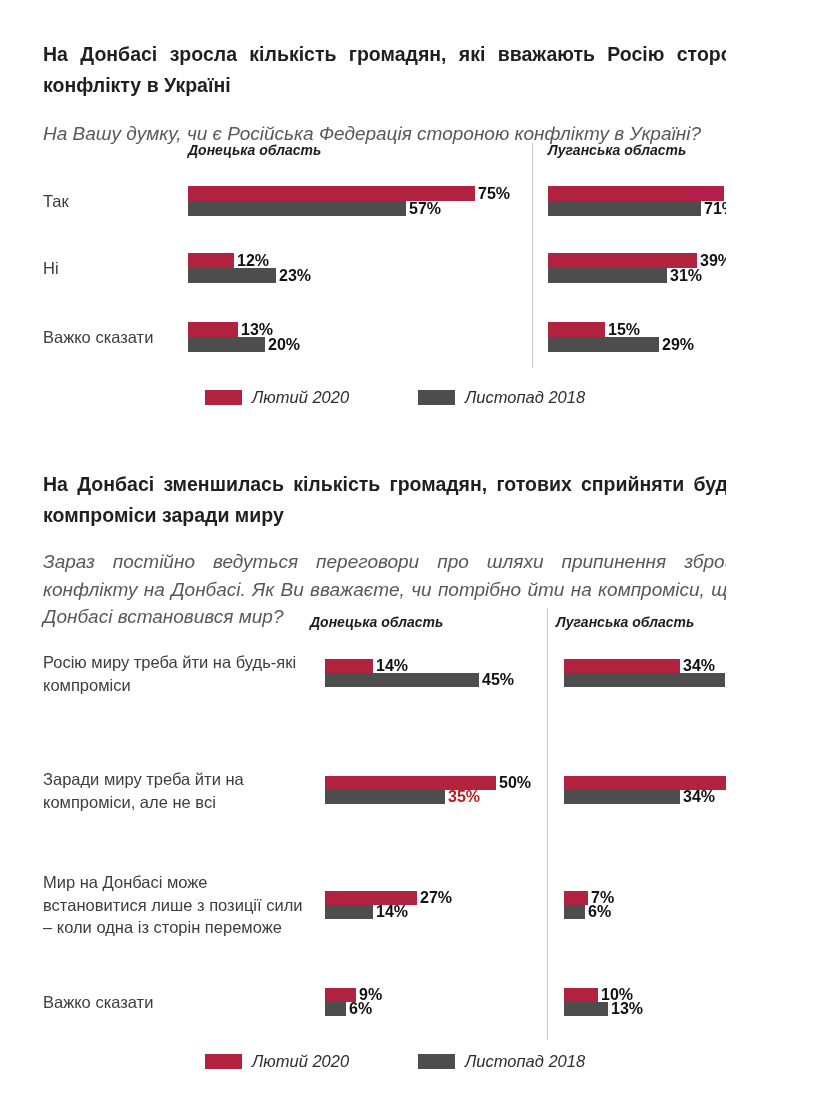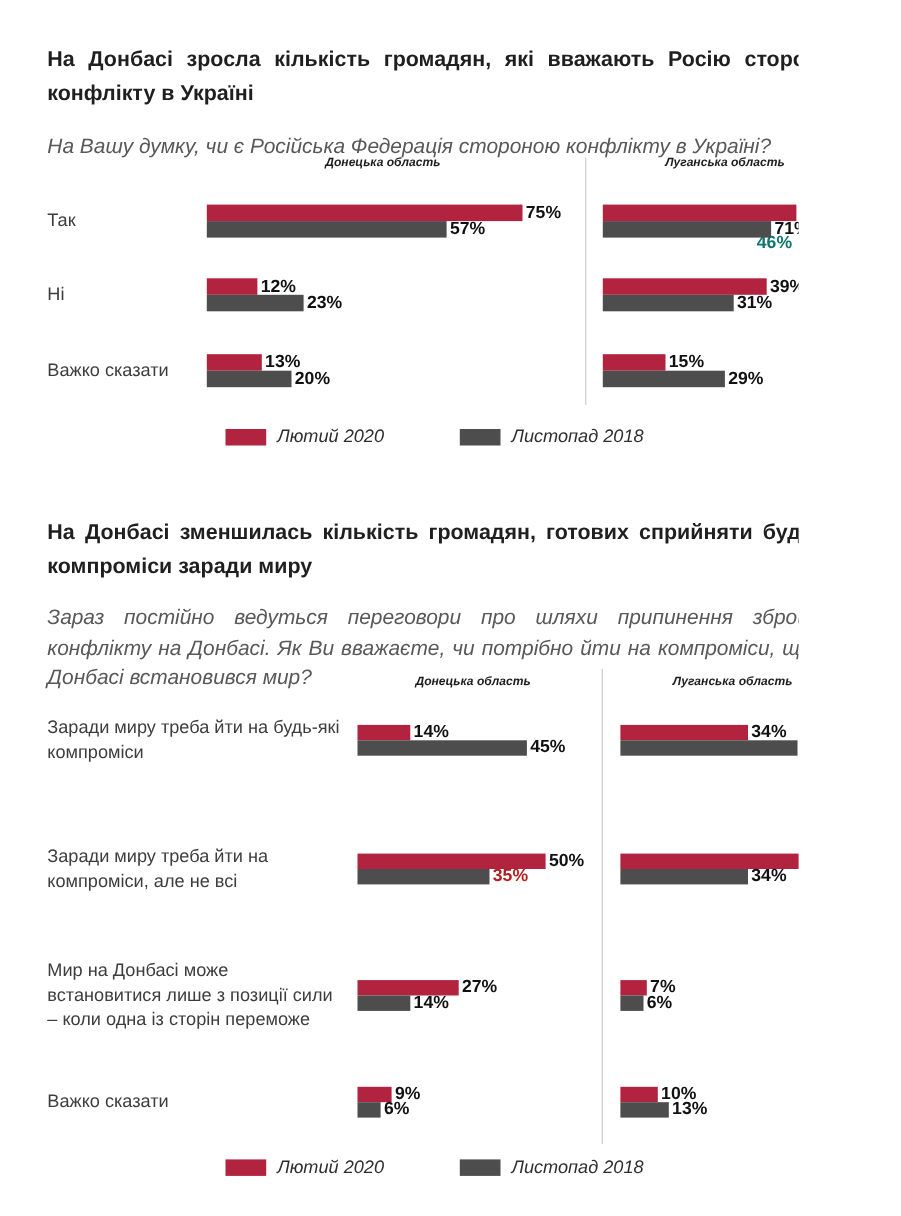--- a/index.html
+++ b/index.html
@@ -20,22 +20,22 @@
     line-height:27.5px;
   }
   #question1 { top:101px; }
   #question2 { top:529px; text-align:justify; text-align-last:left; }
 
   .chart { position:absolute; left:0; width:819px; }
   #chart1 { top:140px; height:240px; }
   #chart2 { top:605px; height:440px; }
 
   .panel-header {
-    position:absolute; font-size:11px; font-weight:700; font-style:italic;
-    color:#1d1d1d; text-align:center; white-space:nowrap;
+    position:absolute; font-size:14px; font-weight:700; font-style:italic;
+    color:#1d1d1d; white-space:nowrap;
   }
   .divider { position:absolute; width:1px; background:#c9c9c9; }
   .cat-label {
     position:absolute; font-size:16.5px; color:#3d3d3d;
     line-height:22.5px; transform:translateY(-50%);
   }
   .bar { position:absolute; }
   .val {
     position:absolute; font-size:16px; font-weight:700; color:#111111;
     transform:translateY(-50%); white-space:nowrap;
@@ -61,21 +61,21 @@
   <div class="chart" id="chart1">
       <div class="panel-header" style="left: 188px; top: 2px; width: 320px;">Донецька область</div>
       <div class="panel-header" style="left: 548px; top: 2px; width: 222px;">Луганська область</div>
       <div class="divider" style="left: 532px; top: 3px; height: 225px; background: rgb(201, 201, 201);"></div>
       <div class="cat-label" style="left: 43px; top: 61px; width: 150px;">Так</div>
       <div class="bar" style="left: 188px; top: 46px; width: 287px; height: 15px; background: rgb(178, 35, 63);"></div>
       <span class="val" style="left: 478px; top: 53.5px; color: rgb(17, 17, 17);">75%</span>
       <div class="bar" style="left: 188px; top: 61px; width: 218px; height: 15px; background: rgb(77, 77, 77);"></div>
       <span class="val" style="left: 409px; top: 68.5px; color: rgb(17, 17, 17);">57%</span>
       <div class="bar" style="left: 548px; top: 46px; width: 176px; height: 15px; background: rgb(178, 35, 63);"></div>
-      <span class="val" style="left: 688px; top: 53.5px; color: #0f766e; margin-top: 27px;">46%</span>
+      <span class="val" style="left: 688px; top: 53.5px; color: #be185d;">46%</span>
       <div class="bar" style="left: 548px; top: 61px; width: 153px; height: 15px; background: rgb(77, 77, 77);"></div>
       <span class="val" style="left: 704px; top: 68.5px; color: rgb(17, 17, 17);">71%</span>
       <div class="cat-label" style="left: 43px; top: 128px; width: 150px;">Ні</div>
       <div class="bar" style="left: 188px; top: 113px; width: 46px; height: 15px; background: rgb(178, 35, 63);"></div>
       <span class="val" style="left: 237px; top: 120.5px; color: rgb(17, 17, 17);">12%</span>
       <div class="bar" style="left: 188px; top: 128px; width: 88px; height: 15px; background: rgb(77, 77, 77);"></div>
       <span class="val" style="left: 279px; top: 135.5px; color: rgb(17, 17, 17);">23%</span>
       <div class="bar" style="left: 548px; top: 113px; width: 149px; height: 15px; background: rgb(178, 35, 63);"></div>
       <span class="val" style="left: 700px; top: 120.5px; color: rgb(17, 17, 17);">39%</span>
       <div class="bar" style="left: 548px; top: 128px; width: 119px; height: 15px; background: rgb(77, 77, 77);"></div>
@@ -101,21 +101,21 @@
   </div>
 
   <h1 class="title" id="title2">На Донбасі зменшилась кількість громадян, готових сприйняти будь-які компроміси заради миру</h1>
 
   <p class="question" id="question2">Зараз постійно ведуться переговори про шляхи припинення збройного конфлікту на Донбасі. Як Ви вважаєте, чи потрібно йти на компроміси, щоб на Донбасі встановився мир?</p>
 
   <div class="chart" id="chart2">
       <div class="panel-header" style="left: 310px; top: 9px; width: 240px;">Донецька область</div>
       <div class="panel-header" style="left: 556px; top: 9px; width: 220px;">Луганська область</div>
       <div class="divider" style="left: 547px; top: 3px; height: 432px; background: rgb(201, 201, 201);"></div>
-      <div class="cat-label" style="left: 43px; top: 68px; width: 268px;">Заради миру треба йти на будь-які компроміси</div>
+      <div class="cat-label" style="left: 43px; top: 68px; width: 268px;">Росію миру треба йти на будь-які компроміси</div>
       <div class="bar" style="left: 325px; top: 54px; width: 48px; height: 14px; background: rgb(178, 35, 63);"></div>
       <span class="val" style="left: 376px; top: 61px; color: rgb(17, 17, 17);">14%</span>
       <div class="bar" style="left: 325px; top: 68px; width: 154px; height: 14px; background: rgb(77, 77, 77);"></div>
       <span class="val" style="left: 482px; top: 75px; color: rgb(17, 17, 17);">45%</span>
       <div class="bar" style="left: 564px; top: 54px; width: 116px; height: 14px; background: rgb(178, 35, 63);"></div>
       <span class="val" style="left: 683px; top: 61px; color: rgb(17, 17, 17);">34%</span>
       <div class="bar" style="left: 564px; top: 68px; width: 161px; height: 14px; background: rgb(77, 77, 77);"></div>
       <span class="val" style="left: 728px; top: 75px; color: rgb(17, 17, 17);">47%</span>
       <div class="cat-label" style="left: 43px; top: 185px; width: 268px;">Заради миру треба йти на компроміси, але не всі</div>
       <div class="bar" style="left: 325px; top: 171px; width: 171px; height: 14px; background: rgb(178, 35, 63);"></div>

